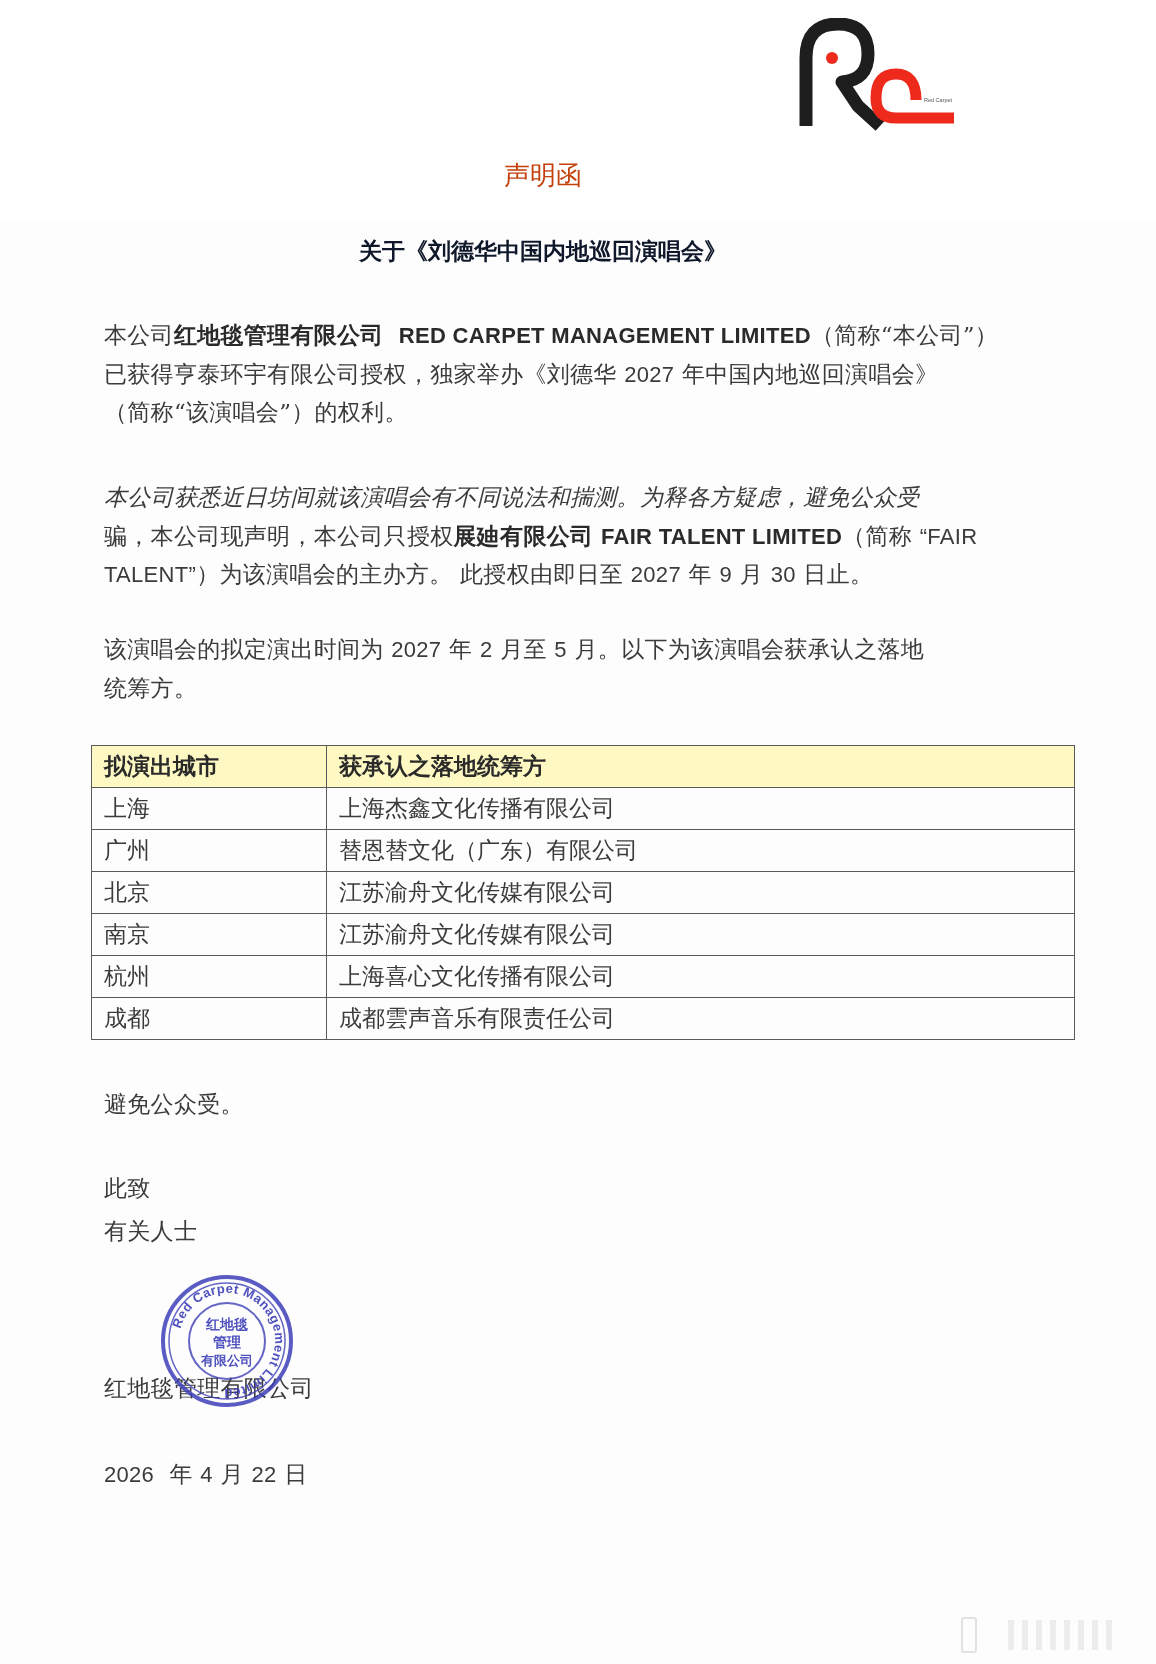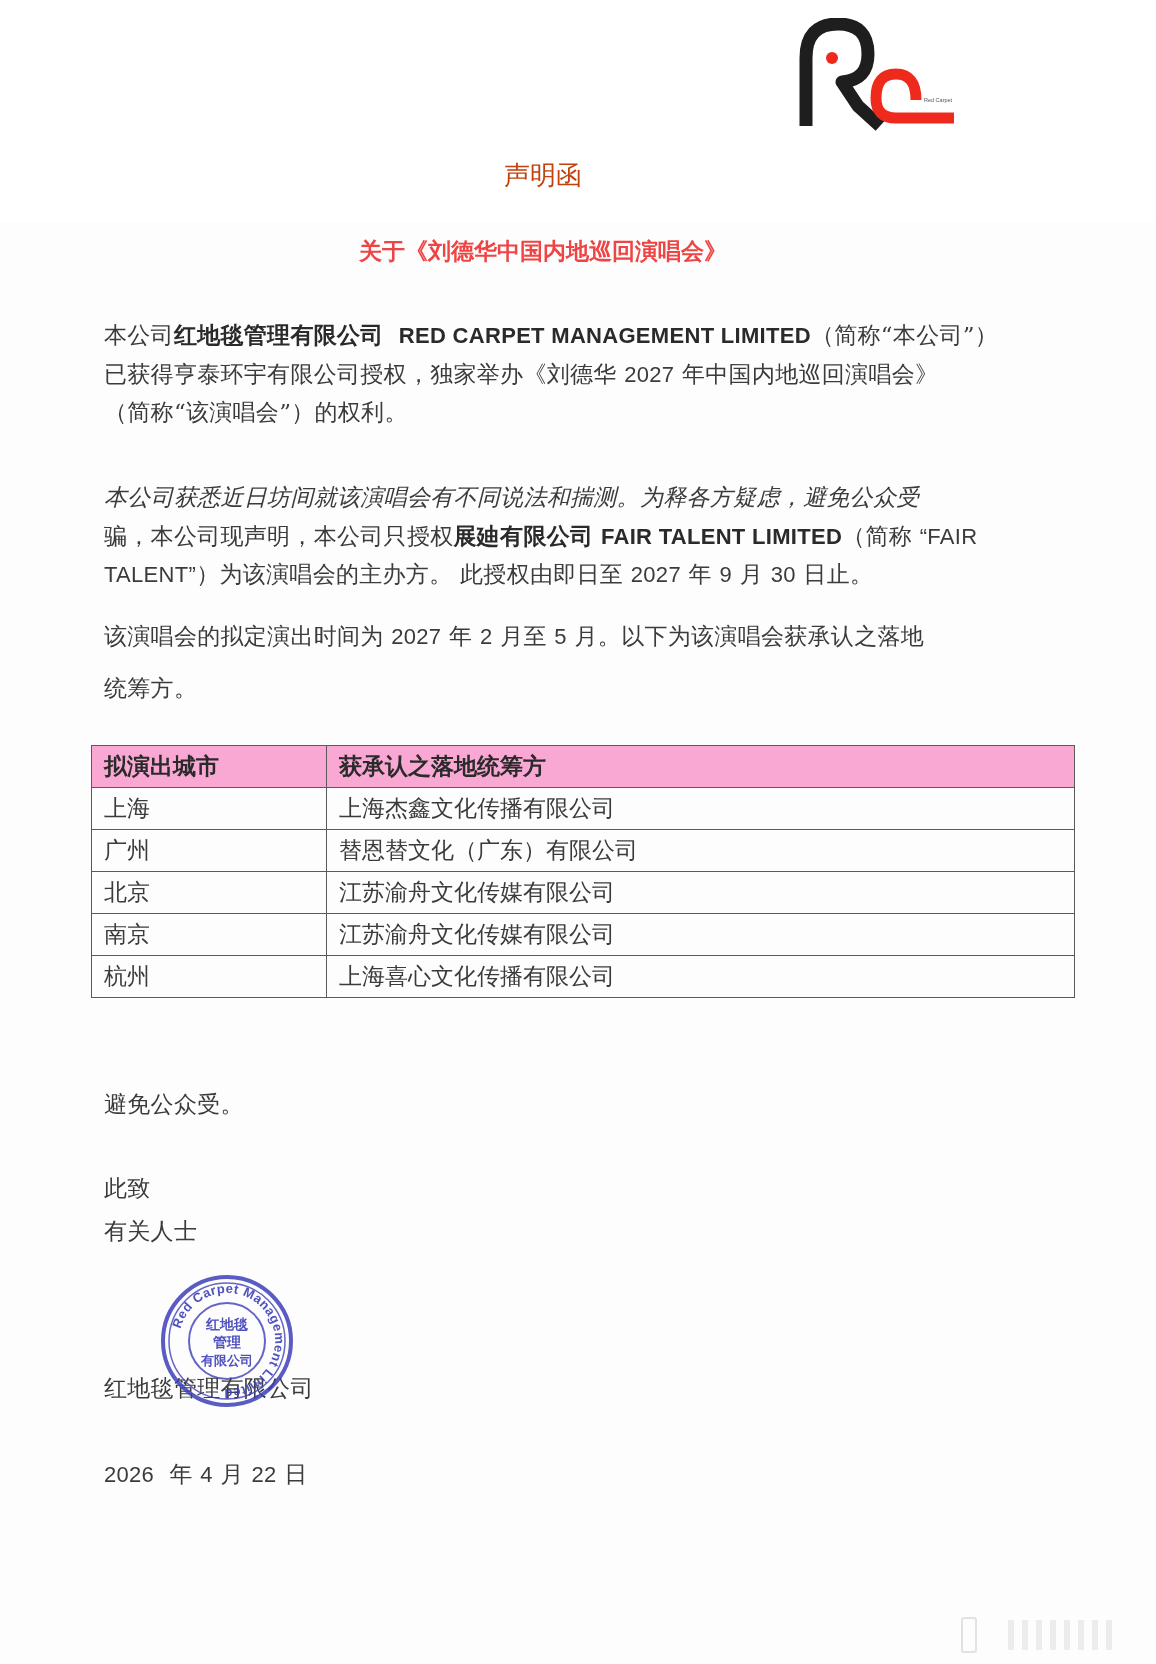--- a/index.html
+++ b/index.html
@@ -9,30 +9,30 @@
     font-family:"DejaVu Serif","Liberation Serif",serif;
     color:#3a3a3a;
   }
   .topband { position:absolute; left:0; top:0; width:1156px; height:222px; background:#ffffff; }
   .abs { position:absolute; white-space:nowrap; }
   .line { position:absolute; left:104px; font-size:23px; line-height:26px; white-space:nowrap; color:#3b3b3b; letter-spacing:0.3px; }
   .b { font-weight:bold; color:#2a2a2a; font-family:"DejaVu Sans","Liberation Sans",sans-serif; }
   .latin { font-family:"Liberation Sans","DejaVu Sans",sans-serif; font-size:22px; }
   .latin.b { font-family:"Liberation Sans","DejaVu Sans",sans-serif; }
   .title { left:0; width:1086px; text-align:center; font-size:26px; color:#c2410c; }
-  .subtitle { left:0; width:1086px; text-align:center; font-size:23px; color:#ef4444; font-family:Liberation Sans, sans-serif; font-weight:bold; }
+  .subtitle { left:0; width:1086px; text-align:center; font-size:23px; color:#0f172a; font-family:Liberation Sans, sans-serif; font-weight:bold; }
   table.parties {
     position:absolute; left:91px; top:745px; width:984px;
     border-collapse:collapse; font-size:23px; color:#3b3b3b;
   }
   table.parties td, table.parties th {
     border:1.5px solid #5a5a5a; height:41px; padding:0 0 0 12px;
     text-align:left; vertical-align:middle; font-weight:normal; white-space:nowrap;
   }
-  table.parties th { background:#f9a8d4; font-weight:bold; color:#2a2a2a; font-family:"DejaVu Sans","Liberation Sans",sans-serif; }
+  table.parties th { background:#fef9c3; font-weight:bold; color:#2a2a2a; font-family:"DejaVu Sans","Liberation Sans",sans-serif; }
   table.parties .c1 { width:222px; }
   .logo { position:absolute; left:796px; top:18px; width:164px; height:116px; }
   .seal { position:absolute; left:158px; top:1272px; width:138px; height:138px; }
   .watermark { position:absolute; left:950px; top:1614px; }
 </style>
 </head>
 <body>
 
 <div class="topband"></div>
 
@@ -60,21 +60,21 @@
 <div class="line" style="top:399px;">（简称“该演唱会”）的权利。</div>
 
 <div class="line" style="top:484px;font-style:italic;">本公司获悉近日坊间就该演唱会有不同说法和揣测。为释各方疑虑，避免公众受</div>
 <div class="line" style="top:523px;">
   <span>骗，本公司现声明，本公司只授权</span><span class="b">展廸有限公司</span>&nbsp;<span class="latin b">FAIR TALENT LIMITED</span><span>（简称</span>&nbsp;<span class="latin">“FAIR</span>
 </div>
 <div class="line" style="top:561px;">
   <span class="latin">TALENT”</span><span>）为该演唱会的主办方。 此授权由即日至</span>&nbsp;<span class="latin">2027</span>&nbsp;<span>年</span>&nbsp;<span class="latin">9</span>&nbsp;<span>月</span>&nbsp;<span class="latin">30</span>&nbsp;<span>日止。</span>
 </div>
 
-<div class="line" style="top:623px;">
+<div class="line" style="top:636px;">
   <span>该演唱会的拟定演出时间为</span>&nbsp;<span class="latin">2027</span>&nbsp;<span>年</span>&nbsp;<span class="latin">2</span>&nbsp;<span>月至</span>&nbsp;<span class="latin">5</span>&nbsp;<span>月。以下为该演唱会获承认之落地</span>
 </div>
 <div class="line" style="top:675px;">统筹方。</div>
 
 <table class="parties">
   <thead>
     <tr>
       <th class="c1">拟演出城市</th>
       <th>获承认之落地统筹方</th>
     </tr>
@@ -92,20 +92,24 @@
       <td class="c1">北京</td>
       <td>江苏渝舟文化传媒有限公司</td>
     </tr>
     <tr>
       <td class="c1">南京</td>
       <td>江苏渝舟文化传媒有限公司</td>
     </tr>
     <tr>
       <td class="c1">杭州</td>
       <td>上海喜心文化传播有限公司</td>
+    </tr>
+    <tr>
+      <td class="c1">成都</td>
+      <td>成都雲声音乐有限责任公司</td>
     </tr>
   </tbody>
 </table>
 
 <div class="line" style="top:1091px;">避免公众受。</div>
 <div class="line" style="top:1175px;">此致</div>
 <div class="line" style="top:1218px;">有关人士</div>
 
 <div class="line" style="top:1375px;">红地毯管理有限公司</div>
 

